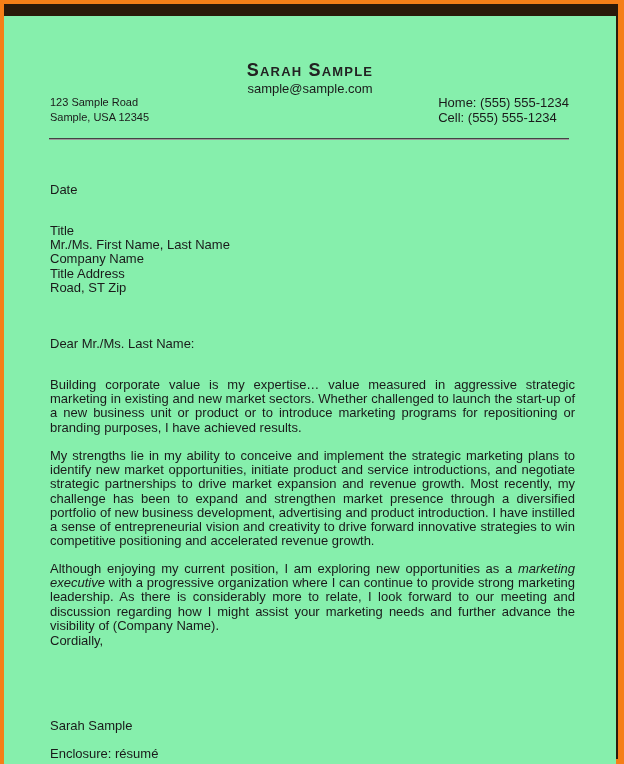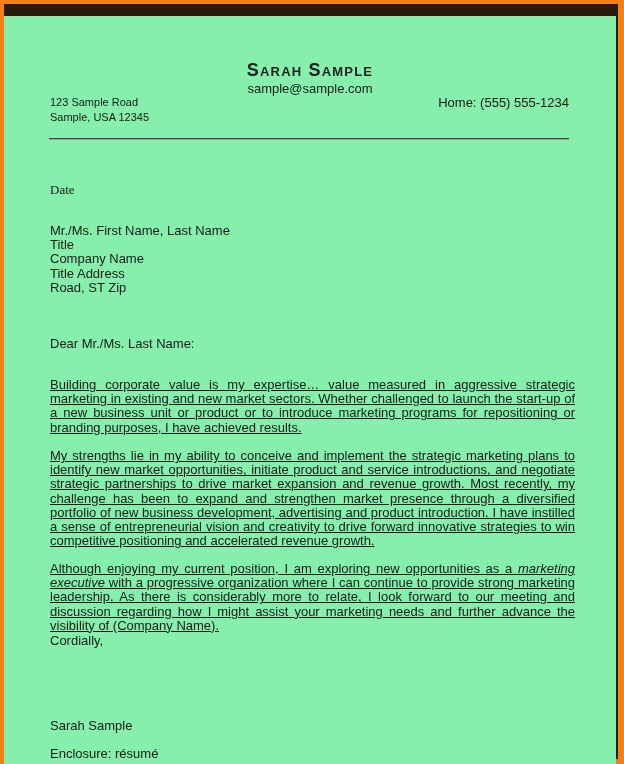--- a/index.html
+++ b/index.html
@@ -33,22 +33,22 @@
   .addr { left: 46px; top: 79px; font-size: 11px; line-height: 15px; }
   .phones { right: 47px; top: 79px; font-size: 13px; line-height: 15px; text-align: left; }
   .divider {
     position: absolute; left: 45px; top: 122px; width: 520px; height: 0;
     border-top: 1px solid #444; border-bottom: 1px solid #999;
   }
   .body-text {
     position: absolute; left: 46px; width: 525px;
     font-size: 13px; line-height: 14.2px;
   }
-  .justify { text-align: justify; text-decoration: underline; }
-  .date { top: 167px; font-family: Liberation Serif, serif; }
+  .justify { text-align: justify; }
+  .date { top: 167px; }
   .recipient { top: 208px; }
   .re { top: 293px; }
   .salutation { top: 321px; }
   .p1 { top: 349px; }
   .p2 { top: 420px; }
   .p3 { top: 533px; }
   .closing { top: 618px; }
   .signature { top: 703px; }
   .enclosure { top: 731px; }
   em { font-style: italic; }
@@ -62,29 +62,30 @@
     <div class="abs name">Sarah Sample</div>
     <div class="abs email">sample@sample.com</div>
 
     <div class="abs addr">
       <div>123 Sample Road</div>
       <div>Sample, USA 12345</div>
     </div>
 
     <div class="abs phones">
       <div>Home: (555) 555-1234</div>
+      <div>Cell: (555) 555-1234</div>
     </div>
 
     <div class="divider"></div>
 
     <div class="body-text date">Date</div>
 
     <div class="body-text recipient">
+      <div>Title</div>
       <div>Mr./Ms. First Name, Last Name</div>
-      <div>Title</div>
       <div>Company Name</div>
       <div>Title Address</div>
       <div>Road, ST Zip</div>
     </div>
 
     <div class="body-text salutation">Dear Mr./Ms. Last Name:</div>
 
     <p class="body-text justify p1">Building corporate value is my expertise… value measured in aggressive strategic marketing in existing and new market sectors. Whether challenged to launch the start-up of a new business unit or product or to introduce marketing programs for repositioning or branding purposes, I have achieved results.</p>
     <p class="body-text justify p2">My strengths lie in my ability to conceive and implement the strategic marketing plans to identify new market opportunities, initiate product and service introductions, and negotiate strategic partnerships to drive market expansion and revenue growth. Most recently, my challenge has been to expand and strengthen market presence through a diversified portfolio of new business development, advertising and product introduction. I have instilled a sense of entrepreneurial vision and creativity to drive forward innovative strategies to win competitive positioning and accelerated revenue growth.</p>
     <p class="body-text justify p3"><span>Although enjoying my current position, I am exploring new opportunities as a </span><em>marketing executive</em><span> with a progressive organization where I can continue to provide strong marketing leadership. As there is considerably more to relate, I look forward to our meeting and discussion regarding how I might assist your marketing needs and further advance the visibility of (Company Name).</span></p>

